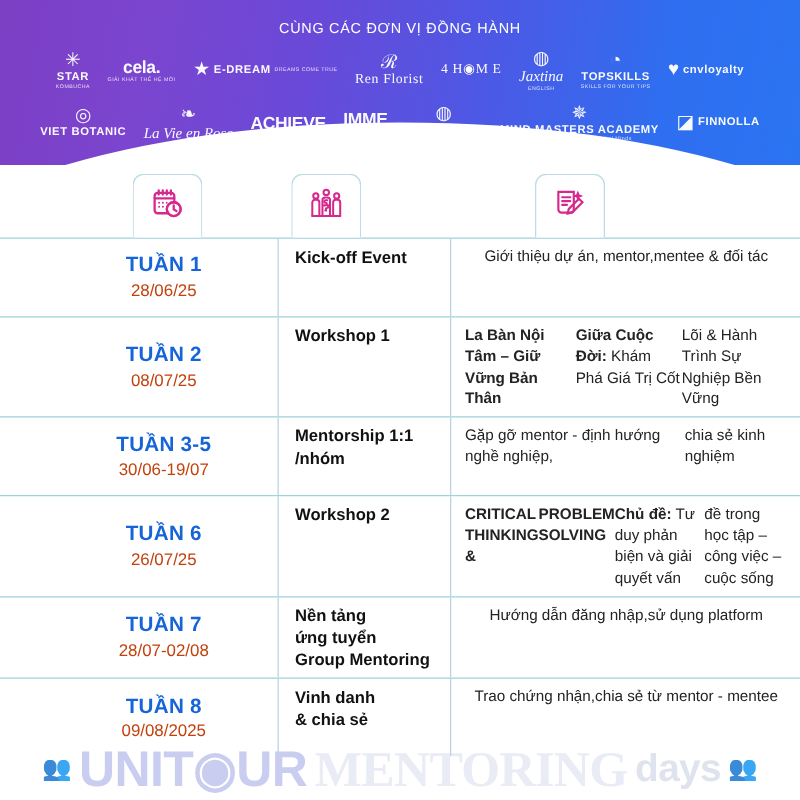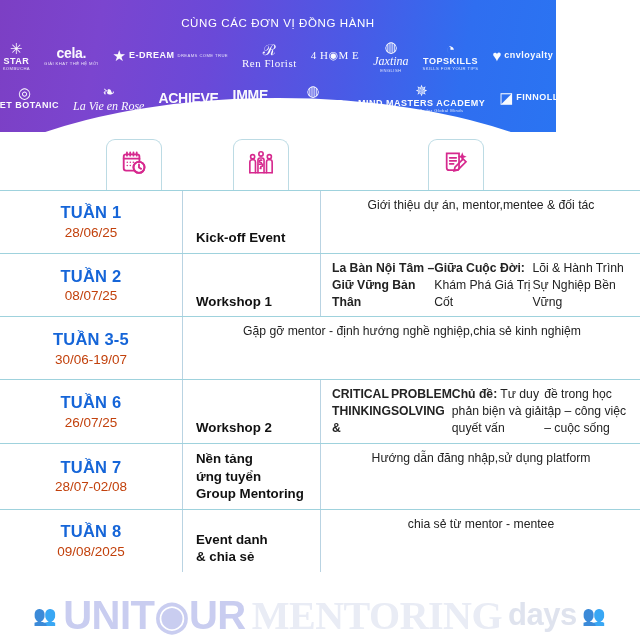--- a/index.html
+++ b/index.html
@@ -11,21 +11,21 @@
     height: 640px;
     overflow: hidden;
     background: #ffffff;
     font-family: "Liberation Sans", sans-serif;
     position: relative;
   }
 
   
   .banner {
     position: relative;
-    width: 556px;
+    width: 640px;
     height: 132px;
     background: linear-gradient(100deg, #7c3fc4 0%, #7b45cf 18%, #6a49d8 38%, #4a5ae6 62%, #2f6ef0 82%, #2a74f2 100%);
     overflow: hidden;
   }
   .banner-curve {
     position: absolute;
     left: -12%;
     bottom: -96px;
     width: 124%;
     height: 130px;
@@ -116,20 +116,21 @@
     z-index: 2;
   }
   .row:last-child { border-bottom: none; }
 
   .col-week {
     width: 182px;
     flex: 0 0 182px;
     text-align: center;
     padding: 6px 2px;
     box-sizing: border-box;
+    margin-left: 40px;
   }
   .wk-title {
     color: #1565d8;
     font-weight: 700;
     font-size: 16.5px;
     letter-spacing: 0.2px;
     line-height: 1.25;
   }
   .wk-date {
     color: #c2410c;
@@ -140,21 +141,21 @@
 
   .col-title {
     width: 138px;
     flex: 0 0 138px;
     border-left: 1.2px solid #b9d3e2;
     padding: 6px 8px 6px 13px;
     box-sizing: border-box;
     align-self: stretch;
     display: flex;
     flex-direction: column;
-    justify-content: flex-end;
+    justify-content: flex-start;
   }
   .col-title .tline {
     color: #111111;
     font-weight: 700;
     font-size: 13.3px;
     line-height: 1.32;
   }
 
   .col-desc {
     flex: 1 1 auto;
@@ -362,20 +363,24 @@
           <div class="dline b">La Bàn Nội Tâm – Giữ Vững Bản Thân</div>
           <div class="dline"><span class="lead">Giữa Cuộc Đời:</span> Khám Phá Giá Trị Cốt</div>
           <div class="dline">Lõi &amp; Hành Trình Sự Nghiệp Bền Vững</div>
         </div>
       </div>
       <div class="row">
         <div class="col-week">
           <div class="wk-title">TUẦN 3-5</div>
           <div class="wk-date">30/06-19/07</div>
         </div>
+        <div class="col-title">
+          <div class="tline">Mentorship 1:1</div>
+          <div class="tline">/nhóm</div>
+        </div>
         <div class="col-desc">
           <div class="dline">Gặp gỡ mentor - định hướng nghề nghiệp,</div>
           <div class="dline">chia sẻ kinh nghiệm</div>
         </div>
       </div>
       <div class="row">
         <div class="col-week">
           <div class="wk-title">TUẦN 6</div>
           <div class="wk-date">26/07/25</div>
         </div>
@@ -403,24 +408,25 @@
           <div class="dline">Hướng dẫn đăng nhập,</div>
           <div class="dline">sử dụng platform</div>
         </div>
       </div>
       <div class="row">
         <div class="col-week">
           <div class="wk-title">TUẦN 8</div>
           <div class="wk-date">09/08/2025</div>
         </div>
         <div class="col-title">
-          <div class="tline">Event danh</div>
+          <div class="tline">Vinh danh</div>
           <div class="tline">&amp; chia sẻ</div>
         </div>
         <div class="col-desc">
+          <div class="dline">Trao chứng nhận,</div>
           <div class="dline">chia sẻ từ mentor - mentee</div>
         </div>
       </div>
     </div>
 </div>
 
 <div class="watermark">
   <span class="wm-ico">👥</span>
   <span class="wm-a">UNIT◉UR</span>
   <span class="wm-b">MENTORING</span>

